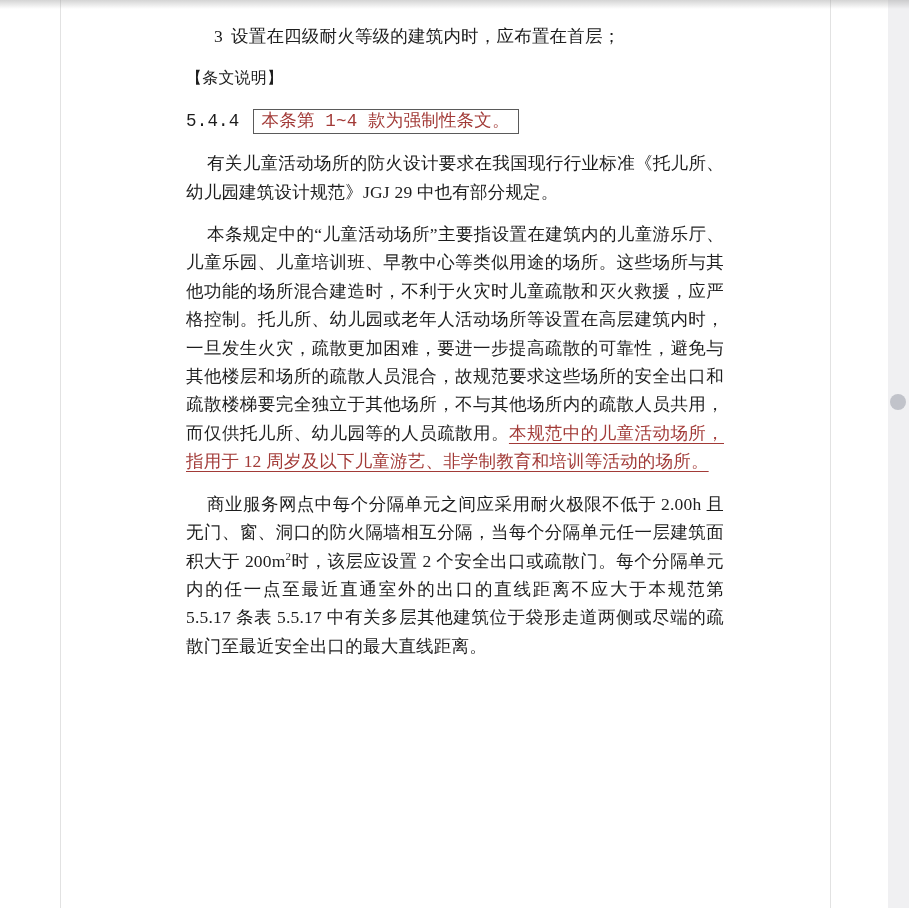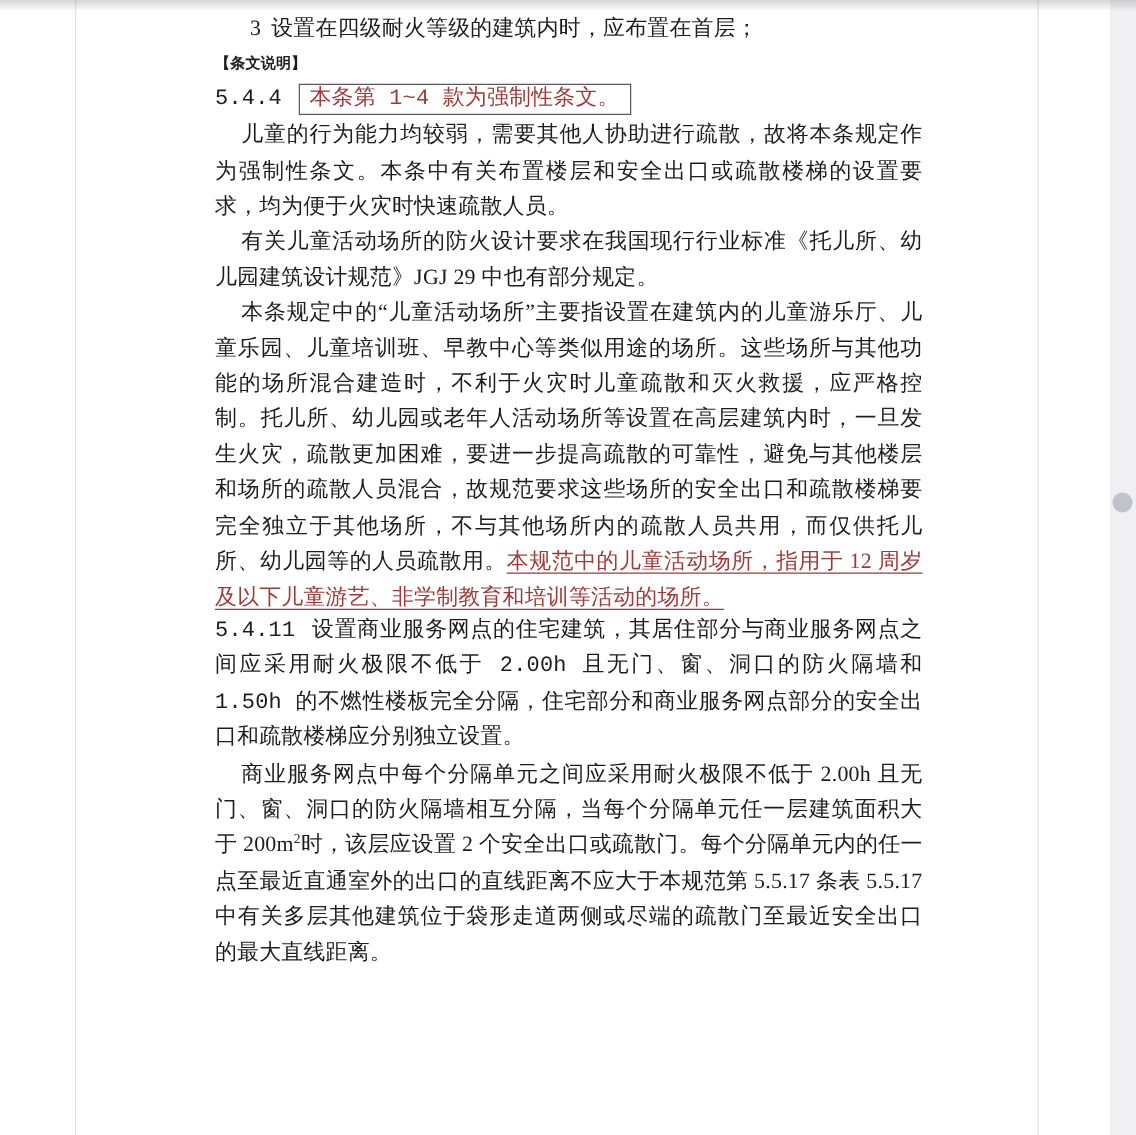--- a/index.html
+++ b/index.html
@@ -28,27 +28,27 @@
     width:16px; height:16px; border-radius:50%;
     background:#c1c3ca;
   }
   .content {
     position:absolute; left:172px; top:8px; width:566px;
     font-size:17.5px; line-height:28.4px;
     color:#1d1d1d;
     text-align:justify;
     letter-spacing:.2px;
   }
-  .content p { margin:0; }
+  .content p { margin:14px; }
   p.kind-item { padding-left:28px; }
   p.kind-item .num { display:inline-block; min-width:17px; }
   p.kind-para { text-indent:21px; }
   p.kind-heading {
     font-family:"Liberation Sans","DejaVu Sans",sans-serif;
-    font-weight:700; font-size:12px; color:#111;
+    font-weight:400; font-size:16px; color:#111;
     text-indent:0;
   }
   p.kind-clause { text-indent:0;font-family:Liberation Mono, monospace; }
   p.kind-clause .num { margin-right:13px; }
   .seg-normal { color:#1d1d1d; }
   .seg-ins {
     color:var(--red);
     text-decoration:underline;
     text-decoration-color:var(--red);
     text-decoration-thickness:1px;
@@ -73,19 +73,17 @@
 <div class="canvas">
   <div class="page-edge left" style="background: rgb(226, 226, 226);"></div>
   <div class="page-edge right" style="background: rgb(226, 226, 226);"></div>
   <div class="scroll-track" style="background: rgb(240, 240, 242);"></div>
   <div class="scroll-thumb" style="background: rgb(193, 195, 202);"></div>
   <div class="top-shadow"></div>
   <div class="content" id="doc-content">
       <p class="kind-item"><span class="num">3</span><span class="seg-normal">设置在四级耐火等级的建筑内时，应布置在首层；</span></p>
       <p class="kind-heading"><span class="seg-normal">【条文说明】</span></p>
       <p class="kind-clause"><span class="num">5.4.4</span><span class="seg-box">本条第 1~4 款为强制性条文。</span></p>
-      <p class="kind-para"><span class="seg-normal">儿童的行为能力均较弱，需要其他人协助进行疏散，故将本条规定作为强制性条文。本条中有关布置楼层和安全出口或疏散楼梯的设置要求，均为便于火灾时快速疏散人员。</span></p>
       <p class="kind-para"><span class="seg-normal">有关儿童活动场所的防火设计要求在我国现行行业标准《托儿所、幼儿园建筑设计规范》JGJ 29 中也有部分规定。</span></p>
       <p class="kind-para"><span class="seg-normal">本条规定中的“儿童活动场所”主要指设置在建筑内的儿童游乐厅、儿童乐园、儿童培训班、早教中心等类似用途的场所。这些场所与其他功能的场所混合建造时，不利于火灾时儿童疏散和灭火救援，应严格控制。托儿所、幼儿园或老年人活动场所等设置在高层建筑内时，一旦发生火灾，疏散更加困难，要进一步提高疏散的可靠性，避免与其他楼层和场所的疏散人员混合，故规范要求这些场所的安全出口和疏散楼梯要完全独立于其他场所，不与其他场所内的疏散人员共用，而仅供托儿所、幼儿园等的人员疏散用。</span><span class="seg-ins">本规范中的儿童活动场所，指用于 12 周岁及以下儿童游艺、非学制教育和培训等活动的场所。</span></p>
-      <p class="kind-clause"><span class="num">5.4.11</span><span class="seg-normal">设置商业服务网点的住宅建筑，其居住部分与商业服务网点之间应采用耐火极限不低于 2.00h 且无门、窗、洞口的防火隔墙和 1.50h 的不燃性楼板完全分隔，住宅部分和商业服务网点部分的安全出口和疏散楼梯应分别独立设置。</span></p>
       <p class="kind-para"><span class="seg-normal">商业服务网点中每个分隔单元之间应采用耐火极限不低于 2.00h 且无门、窗、洞口的防火隔墙相互分隔，当每个分隔单元任一层建筑面积大于 200m</span><span class="seg-sup">2</span><span class="seg-normal">时，该层应设置 2 个安全出口或疏散门。每个分隔单元内的任一点至最近直通室外的出口的直线距离不应大于本规范第 5.5.17 条表 5.5.17 中有关多层其他建筑位于袋形走道两侧或尽端的疏散门至最近安全出口的最大直线距离。</span></p>
     </div>
 </div>
 
 </body></html>

